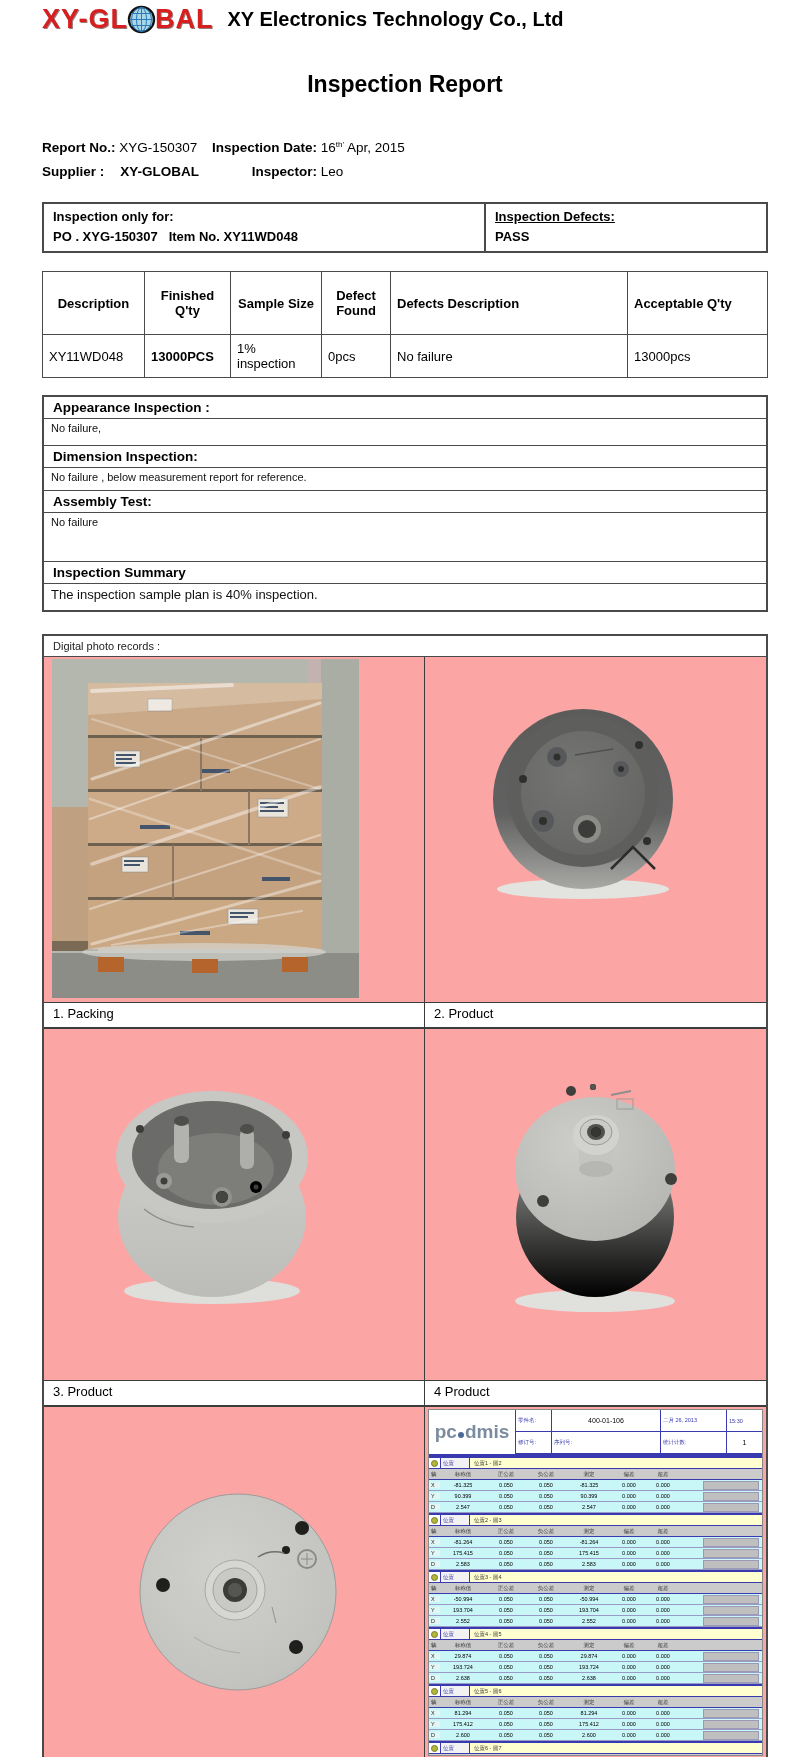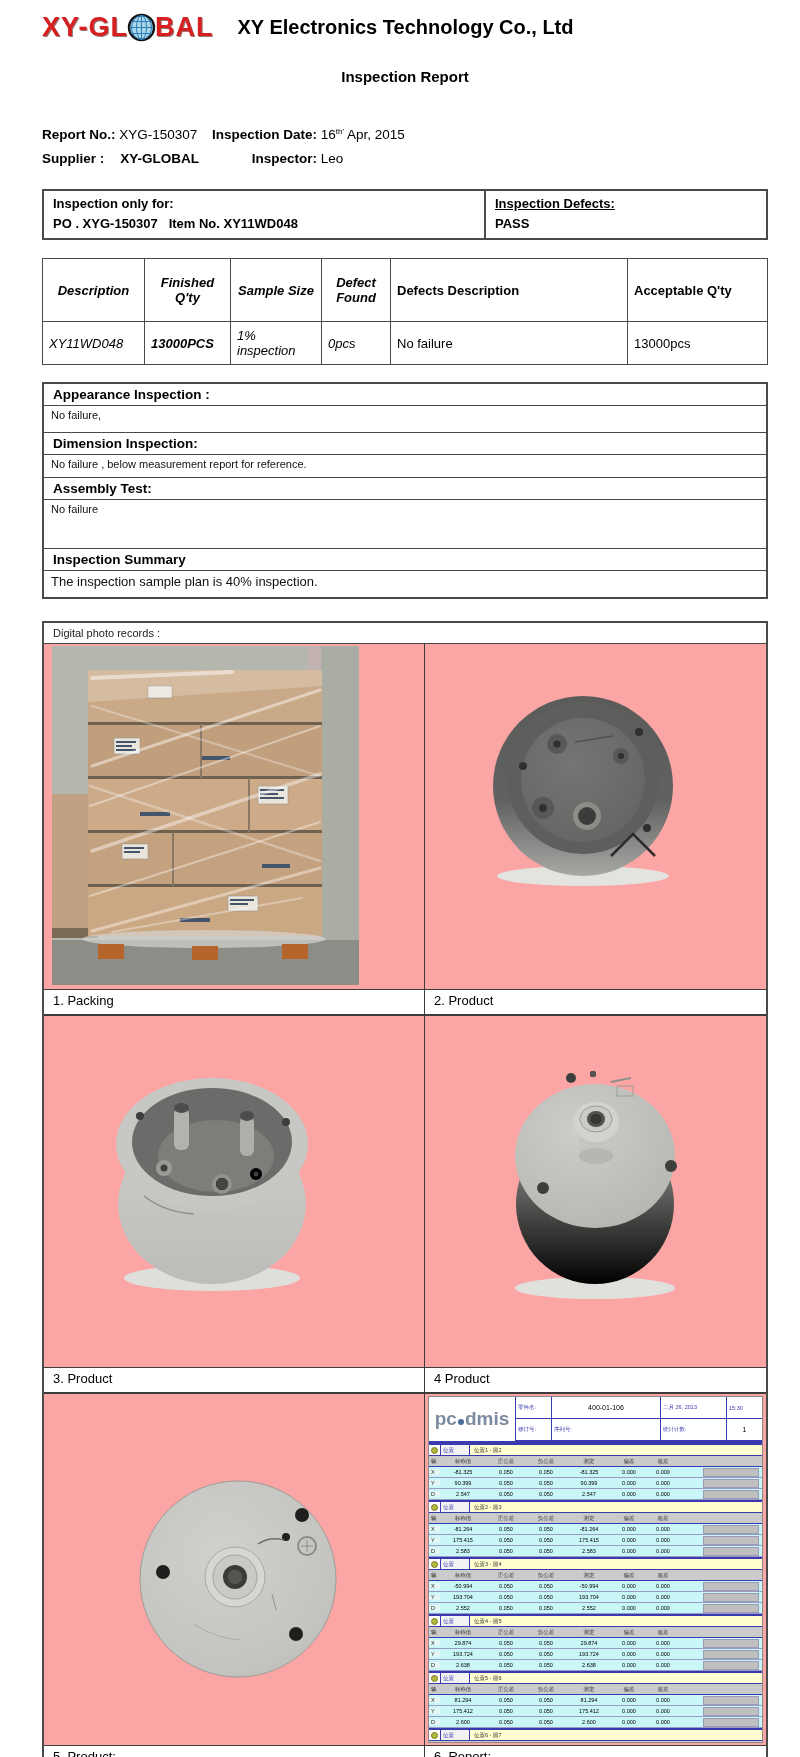--- a/index.html
+++ b/index.html
@@ -2,47 +2,47 @@
 <html><head>
 <meta charset="utf-8">
 <style>
   html,body{margin:0;padding:0;background:#fff;}
   .page{width:800px;height:1757px;position:relative;background:#fff;color:#000;
         font-family:"Liberation Sans",sans-serif;overflow:hidden;}
   .content{position:absolute;left:42px;top:0;width:726px;}
   .b{font-weight:bold;}
 
   
-  .hdr{display:flex;align-items:center;gap:24px;padding-top:12px;}
+  .hdr{display:flex;align-items:center;gap:14px;padding-top:4px;}
   .logo{display:flex;align-items:center;font-weight:800;font-size:27px;letter-spacing:1px;
         color:#d81f1f;text-shadow:1px 1px 0 rgba(70,10,10,.55);white-space:nowrap;}
   .globe{margin:0 -1px;}
   .company{font-size:20px;font-weight:bold;}
-  .rtitle{text-align:center;font-weight:bold;font-size:15px;margin-top:25px;}
+  .rtitle{text-align:center;font-weight:bold;font-size:23px;margin-top:36px;}
 
   
   .meta{display:flex;justify-content:flex-start;margin-top:38px;font-size:13.5px;line-height:1.75;}
   .meta-l .lbl{font-weight:bold;}
   .meta-l .sup-val{margin-left:16px;}
   .meta-r .lbl{display:inline-block;width:118px;text-align:right;font-weight:bold;}
   .meta-r sup{font-size:8px;}
 
   
   .scope{border:2px solid #4a4a4a;display:flex;margin-top:19px;font-size:13px;}
   .scope-l{flex:1;border-right:2px solid #4a4a4a;padding:3px 9px 5px;}
   .scope-r{width:262px;padding:3px 9px 5px;}
   .scope div{line-height:1.5;}
   .u{text-decoration:underline;}
 
   
   table.sum{border-collapse:collapse;margin-top:18px;width:726px;font-size:13px;}
   table.sum th,table.sum td{border:1.6px solid #4a4a4a;padding:2px 6px;}
   table.sum th{height:58px;font-weight:bold;}
   table.sum td{height:38px;}
-  .ct{font-style:italic;} .lt{text-align:left;}
+  .ct{} .lt{text-align:left;}
 
   
   .secs{border:2px solid #4a4a4a;margin-top:17px;}
   .sec-h{border-top:1.4px solid #4a4a4a;font-weight:bold;font-size:13.5px;padding:3px 9px;}
   .sec-h:first-child{border-top:none;}
   .sec-b{border-top:1px solid #4a4a4a;font-size:11px;padding:3px 7px;color:#111;}
   .sec-b.m1{min-height:20px;} .sec-b.m2{min-height:16px;} .sec-b.m3{min-height:42px;} .sec-b.m4{min-height:20px;}
 
   
   .photos{border:2px solid #4a4a4a;margin-top:22px;}

